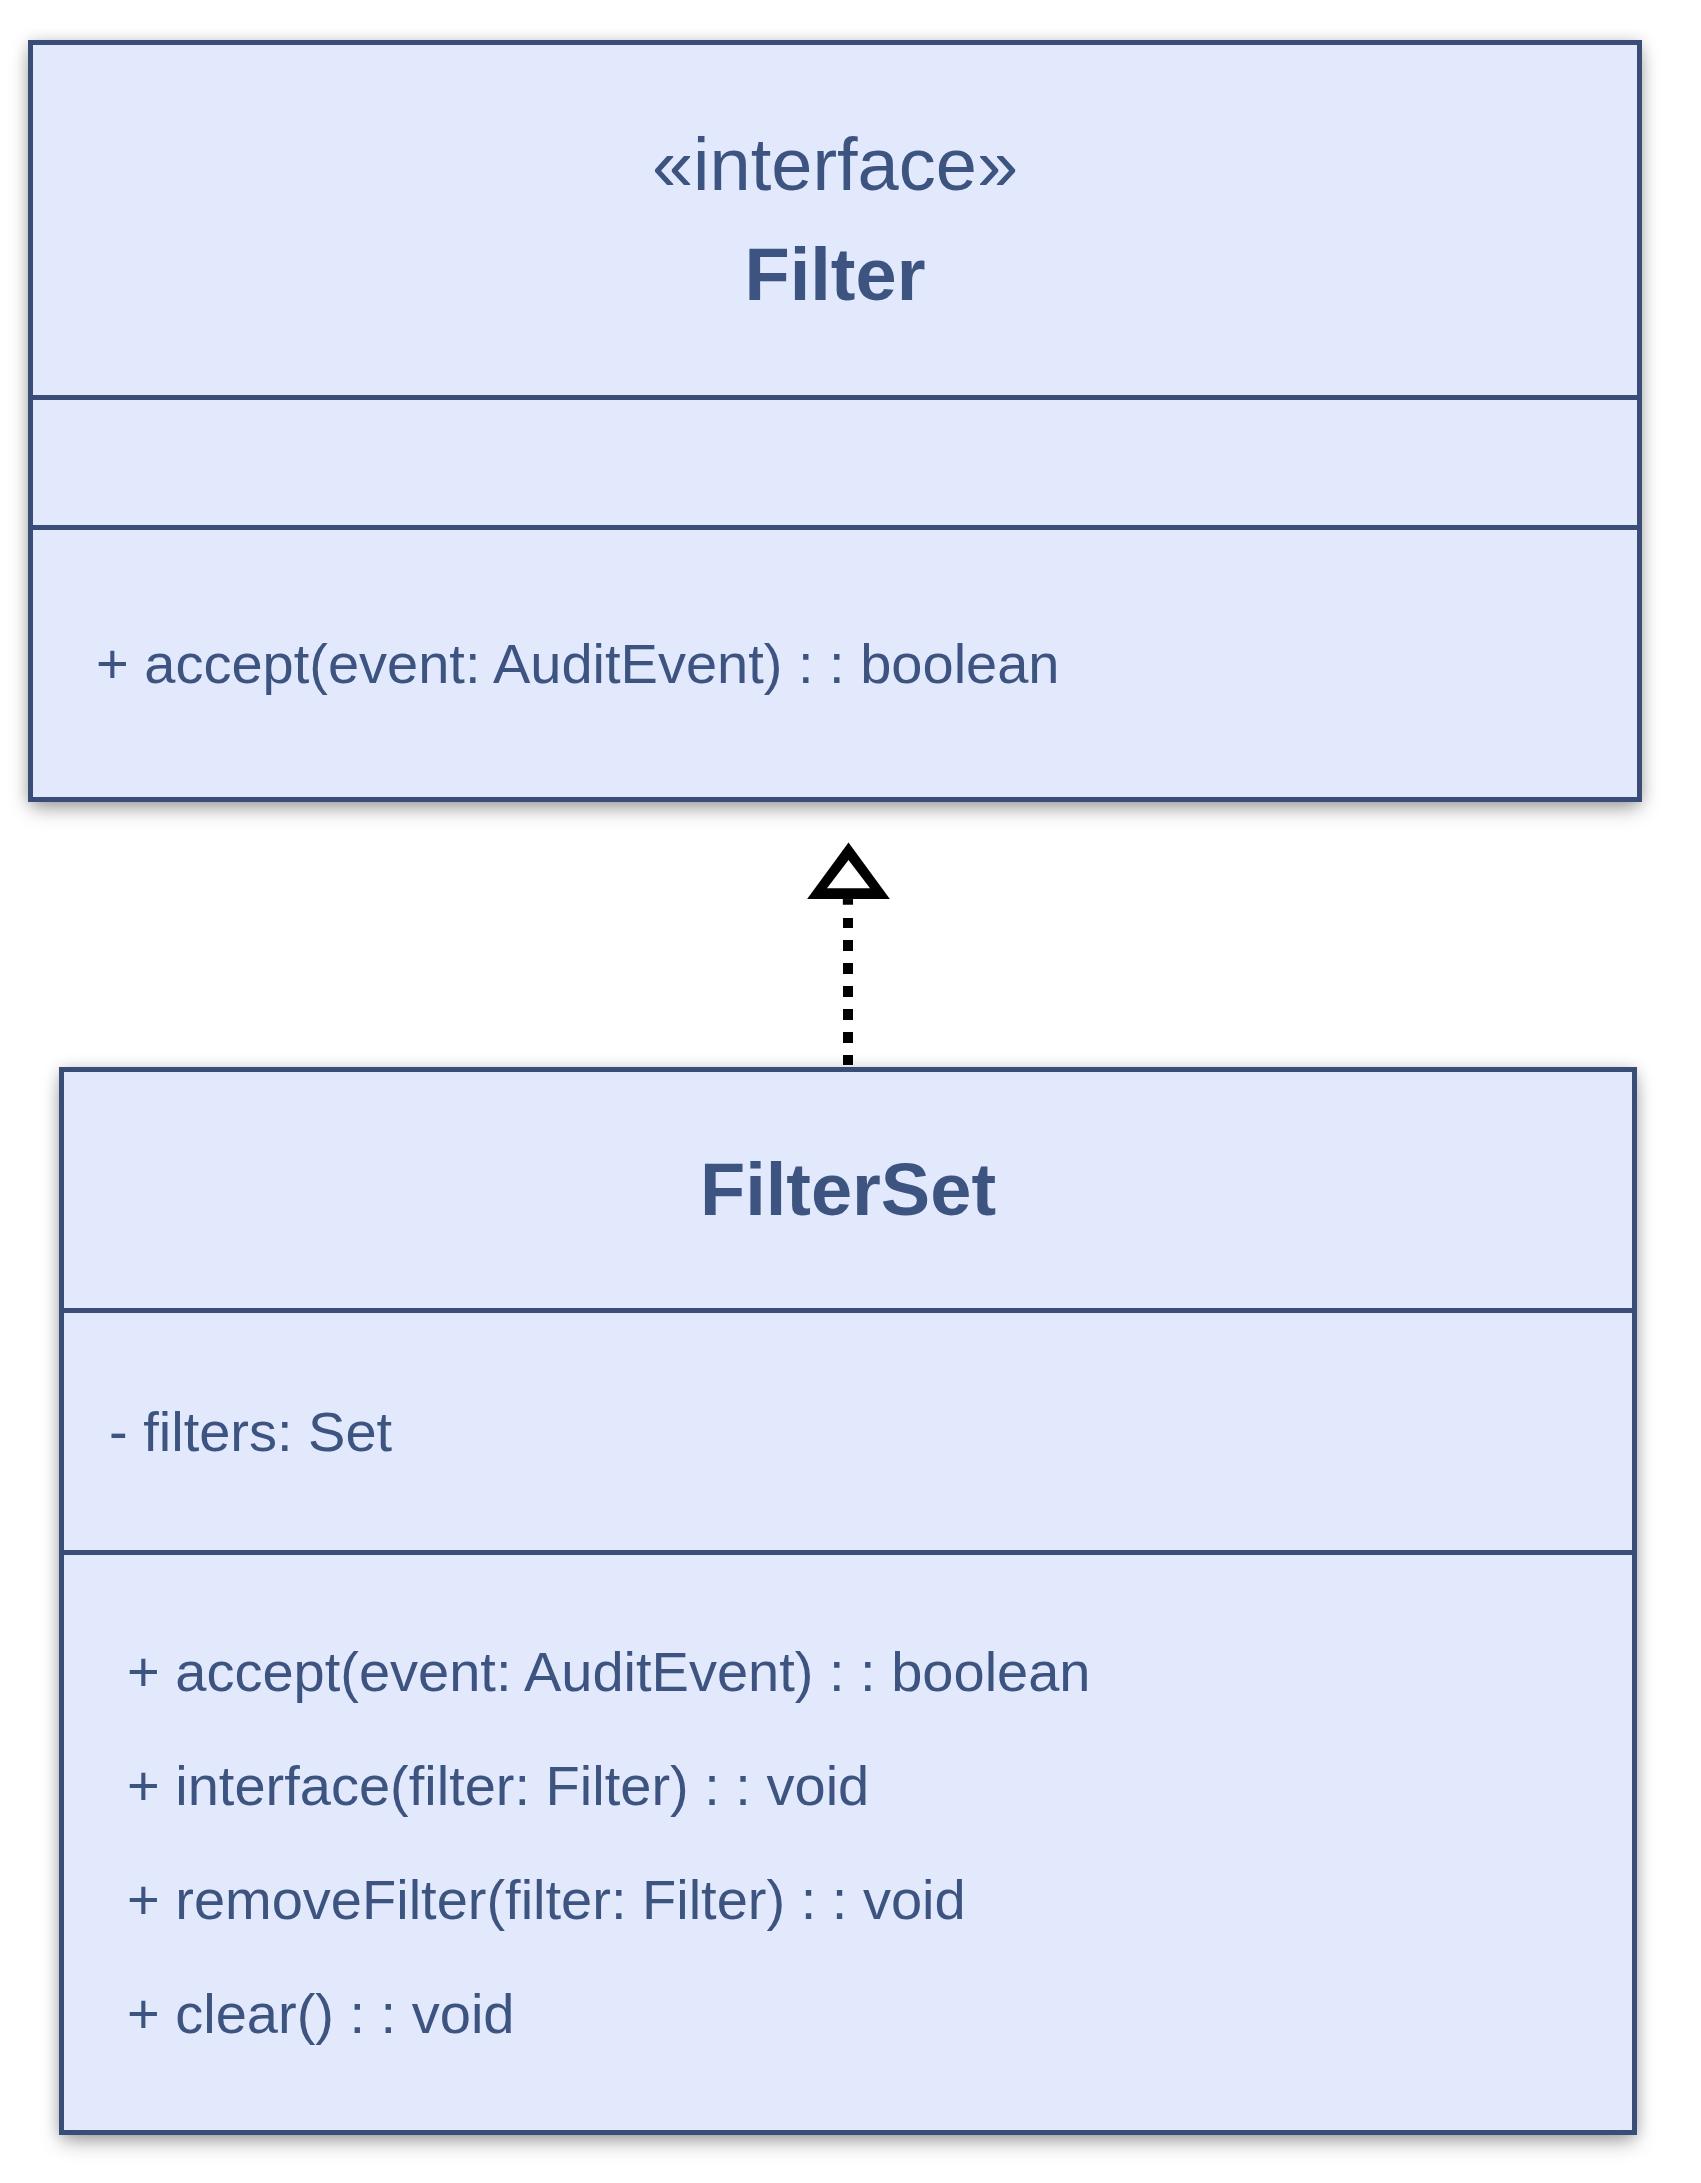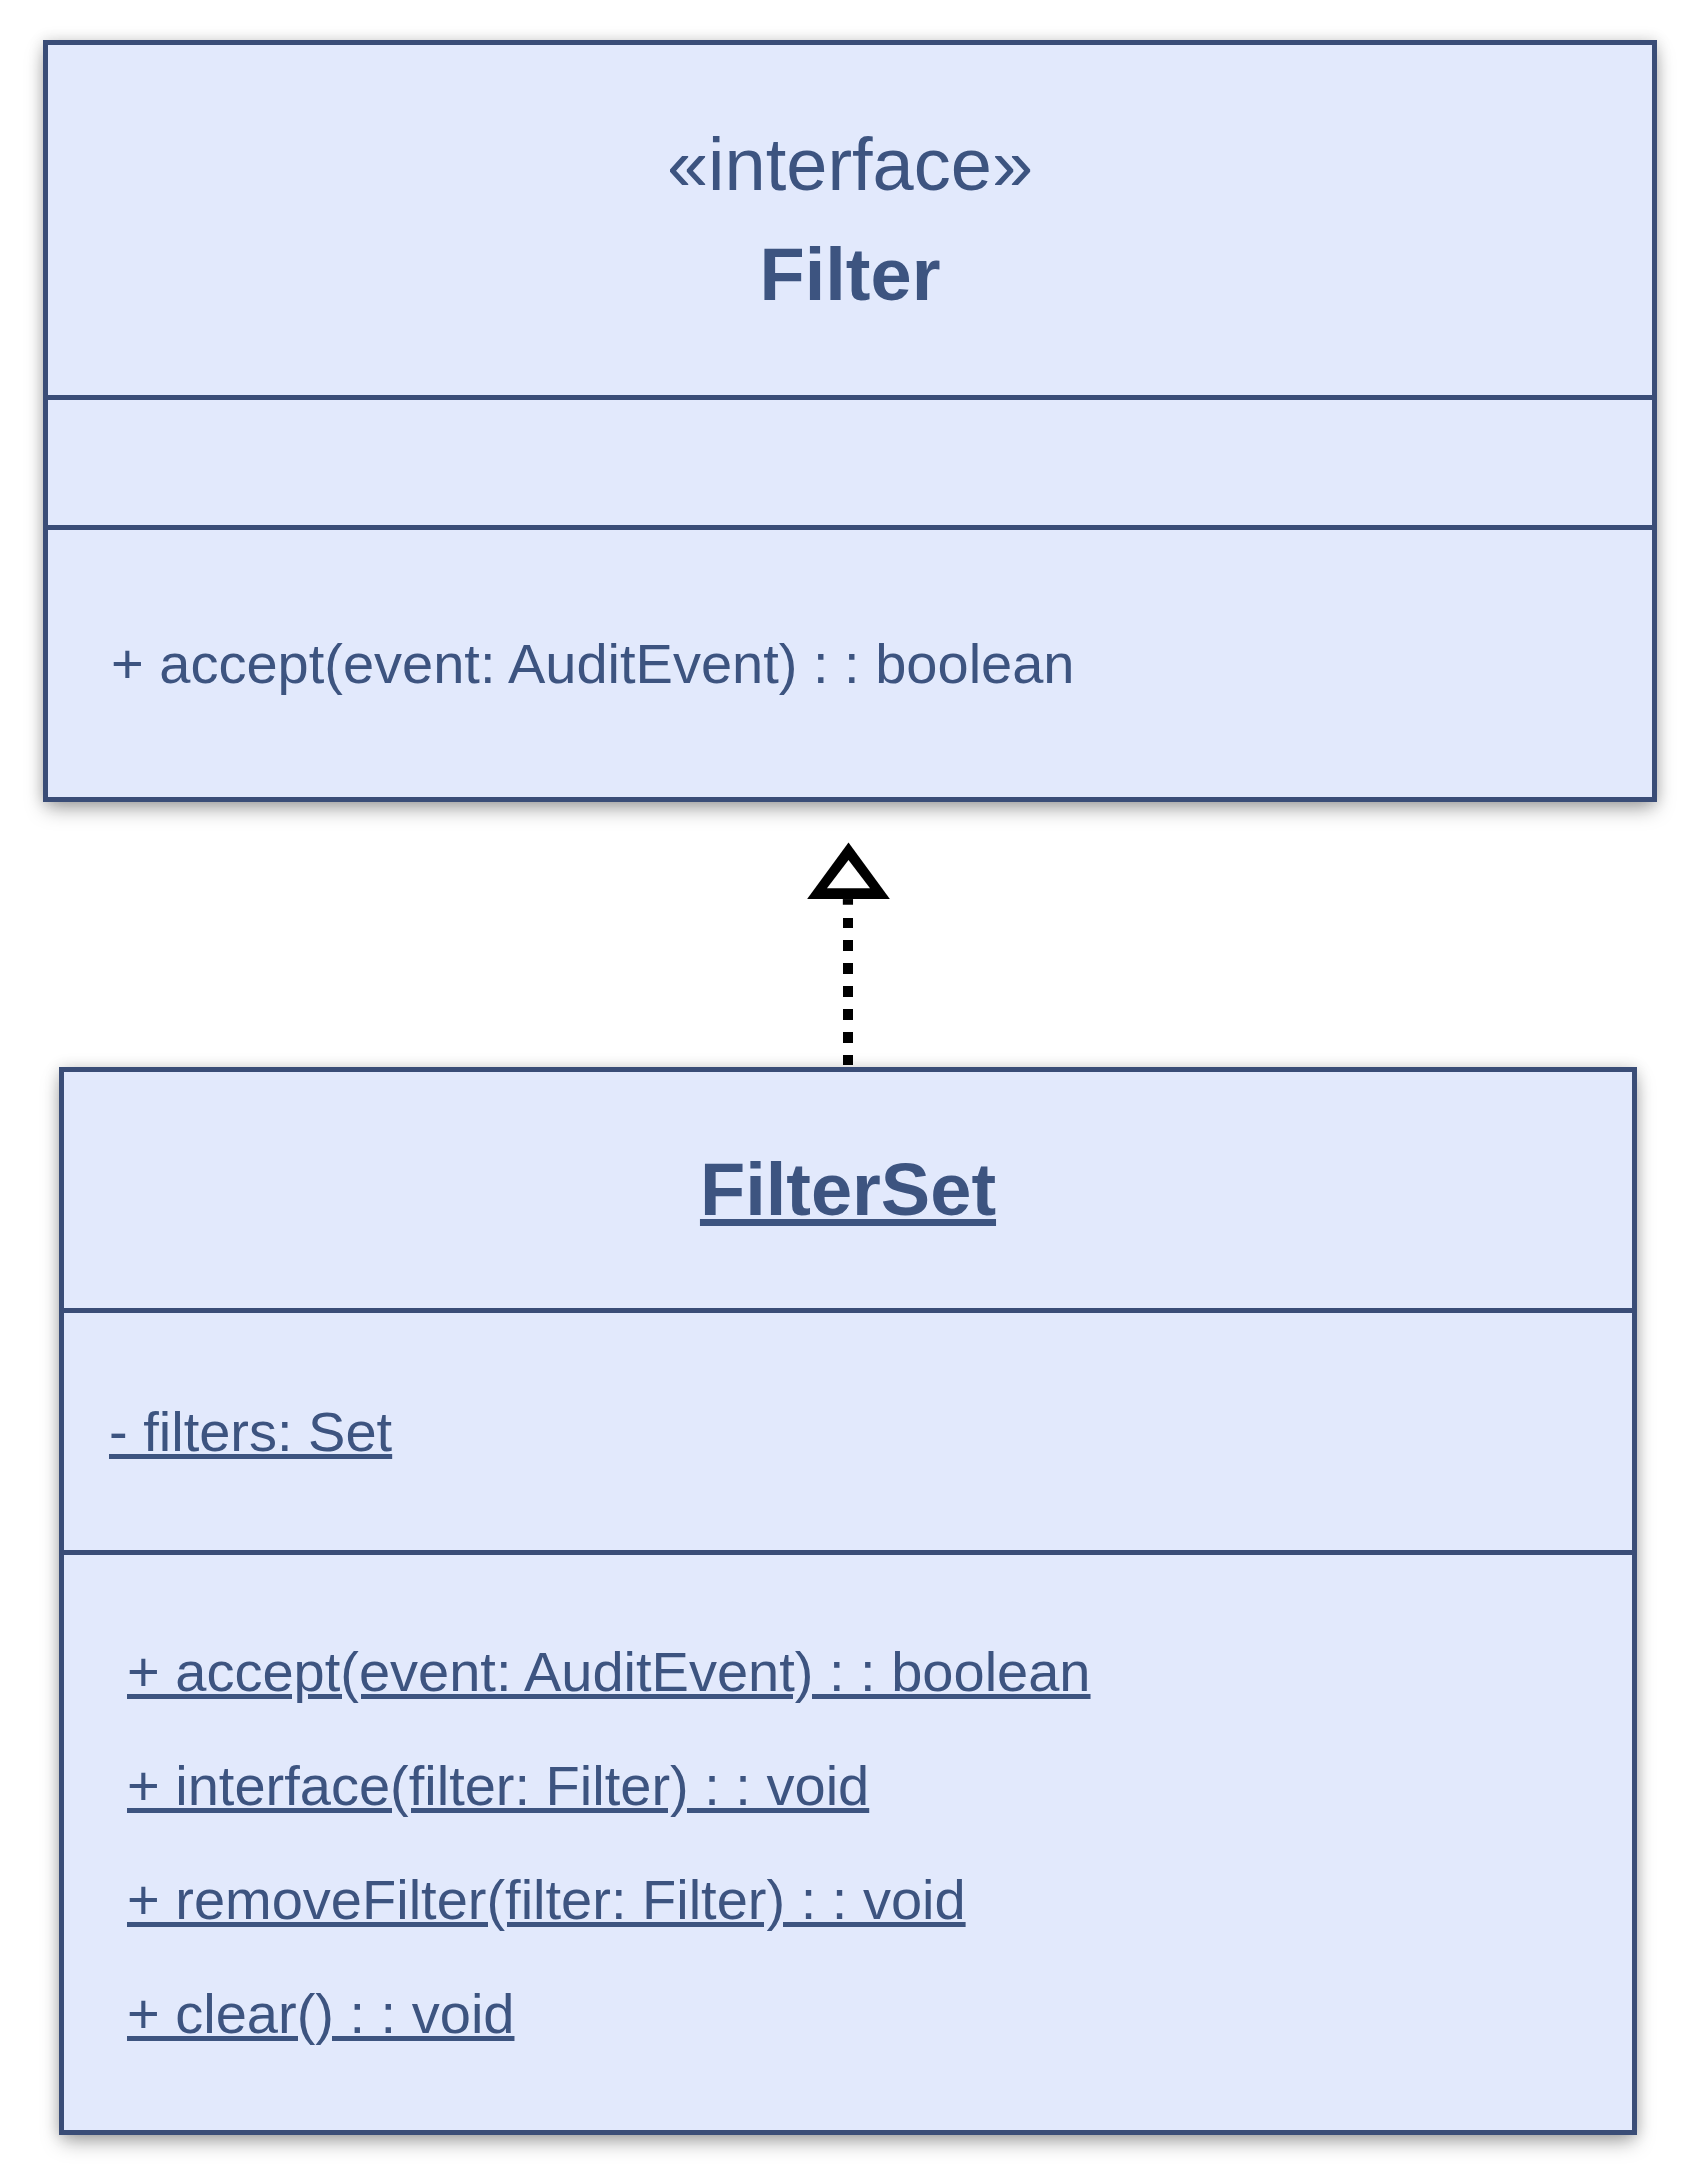--- a/index.html
+++ b/index.html
@@ -19,22 +19,22 @@
     color:var(--text);
   }
   .uml-class{
     position:absolute;
     background:var(--box-fill);
     border:5.7px solid var(--box-border);
     box-shadow:0 0 13.6px rgba(0,0,0,.15), 0 9px 19.3px -3.4px rgba(0,0,0,.35);
     display:flex;
     flex-direction:column;
   }
-  #filter-box{left:43px;top:40px;width:1604px;height:752px;}
-  #filterset-box{left:59px;top:1067px;width:1568px;height:1058px;text-decoration:underline;}
+  #filter-box{left:28px;top:40px;width:1604px;height:752px;}
+  #filterset-box{left:59px;top:1067px;width:1568px;height:1058px;}
 
   .compartment{overflow:hidden;}
   .compartment + .compartment{border-top:5.7px solid var(--box-border);}
 
   .title-compartment{
     display:flex;flex-direction:column;
     align-items:center;justify-content:center;
     gap:36px;
   }
   #filter-box .title-compartment{height:350px;}

